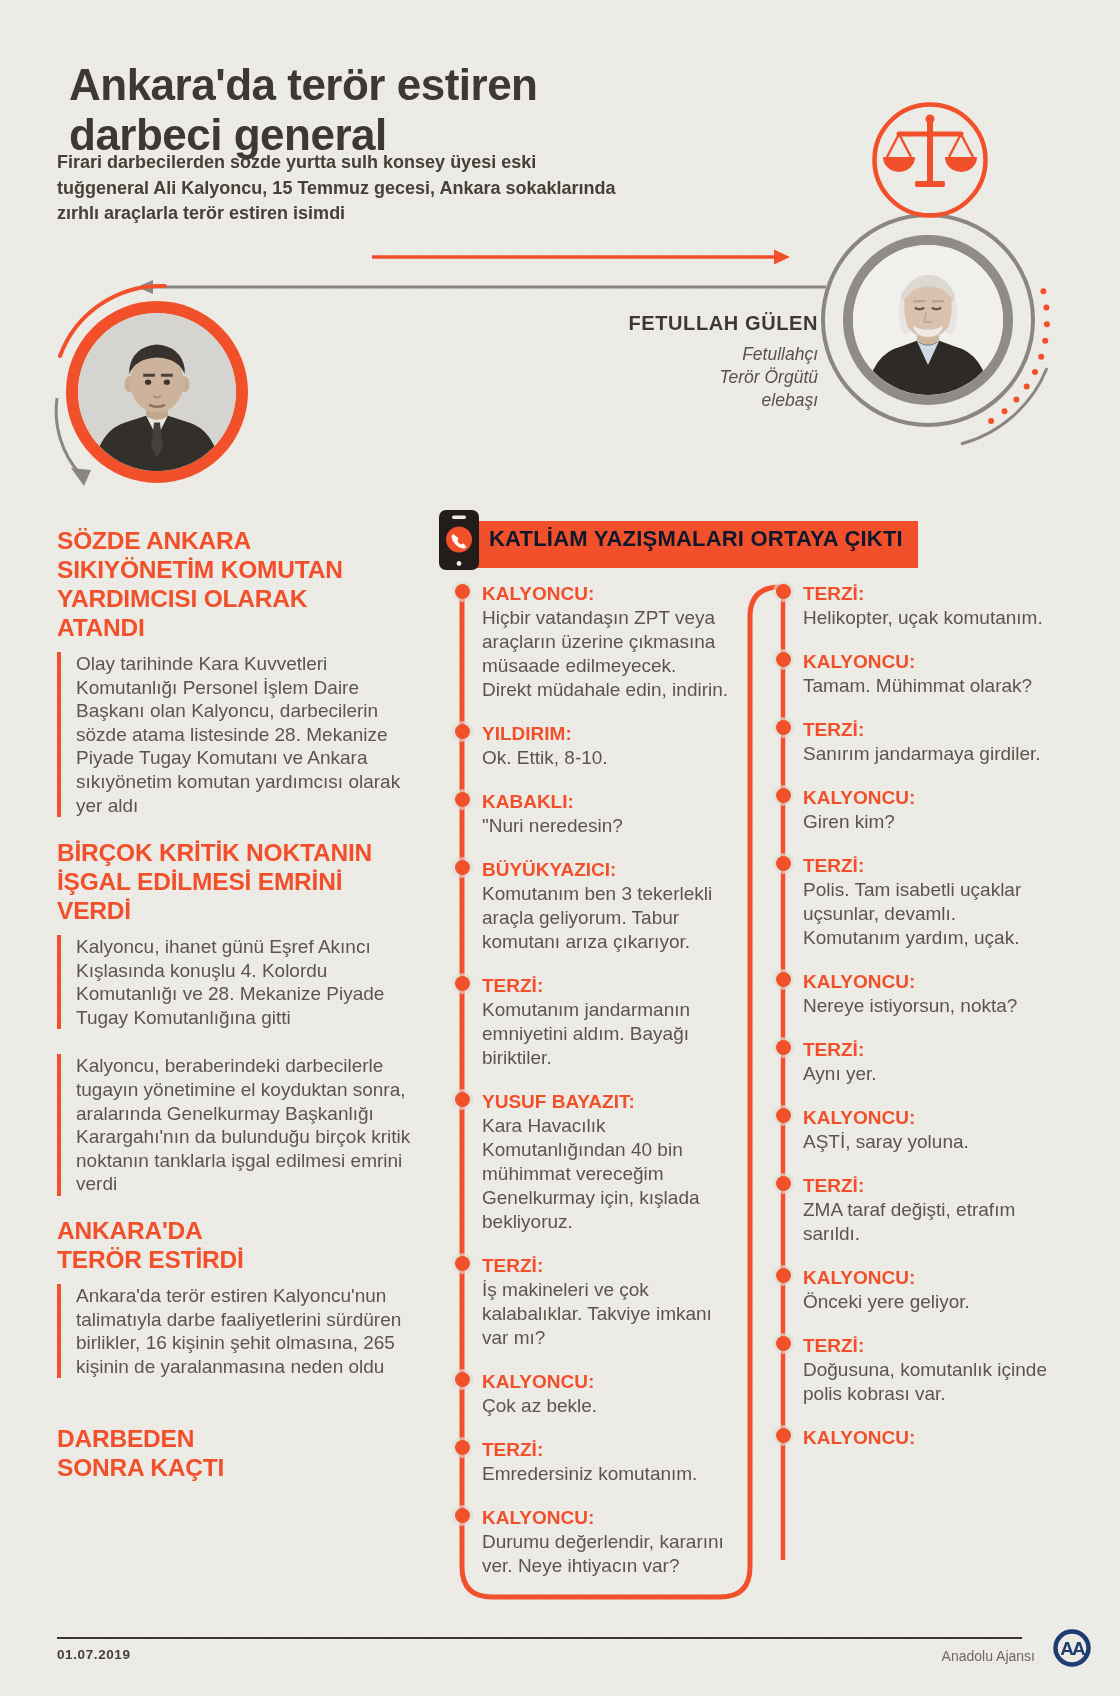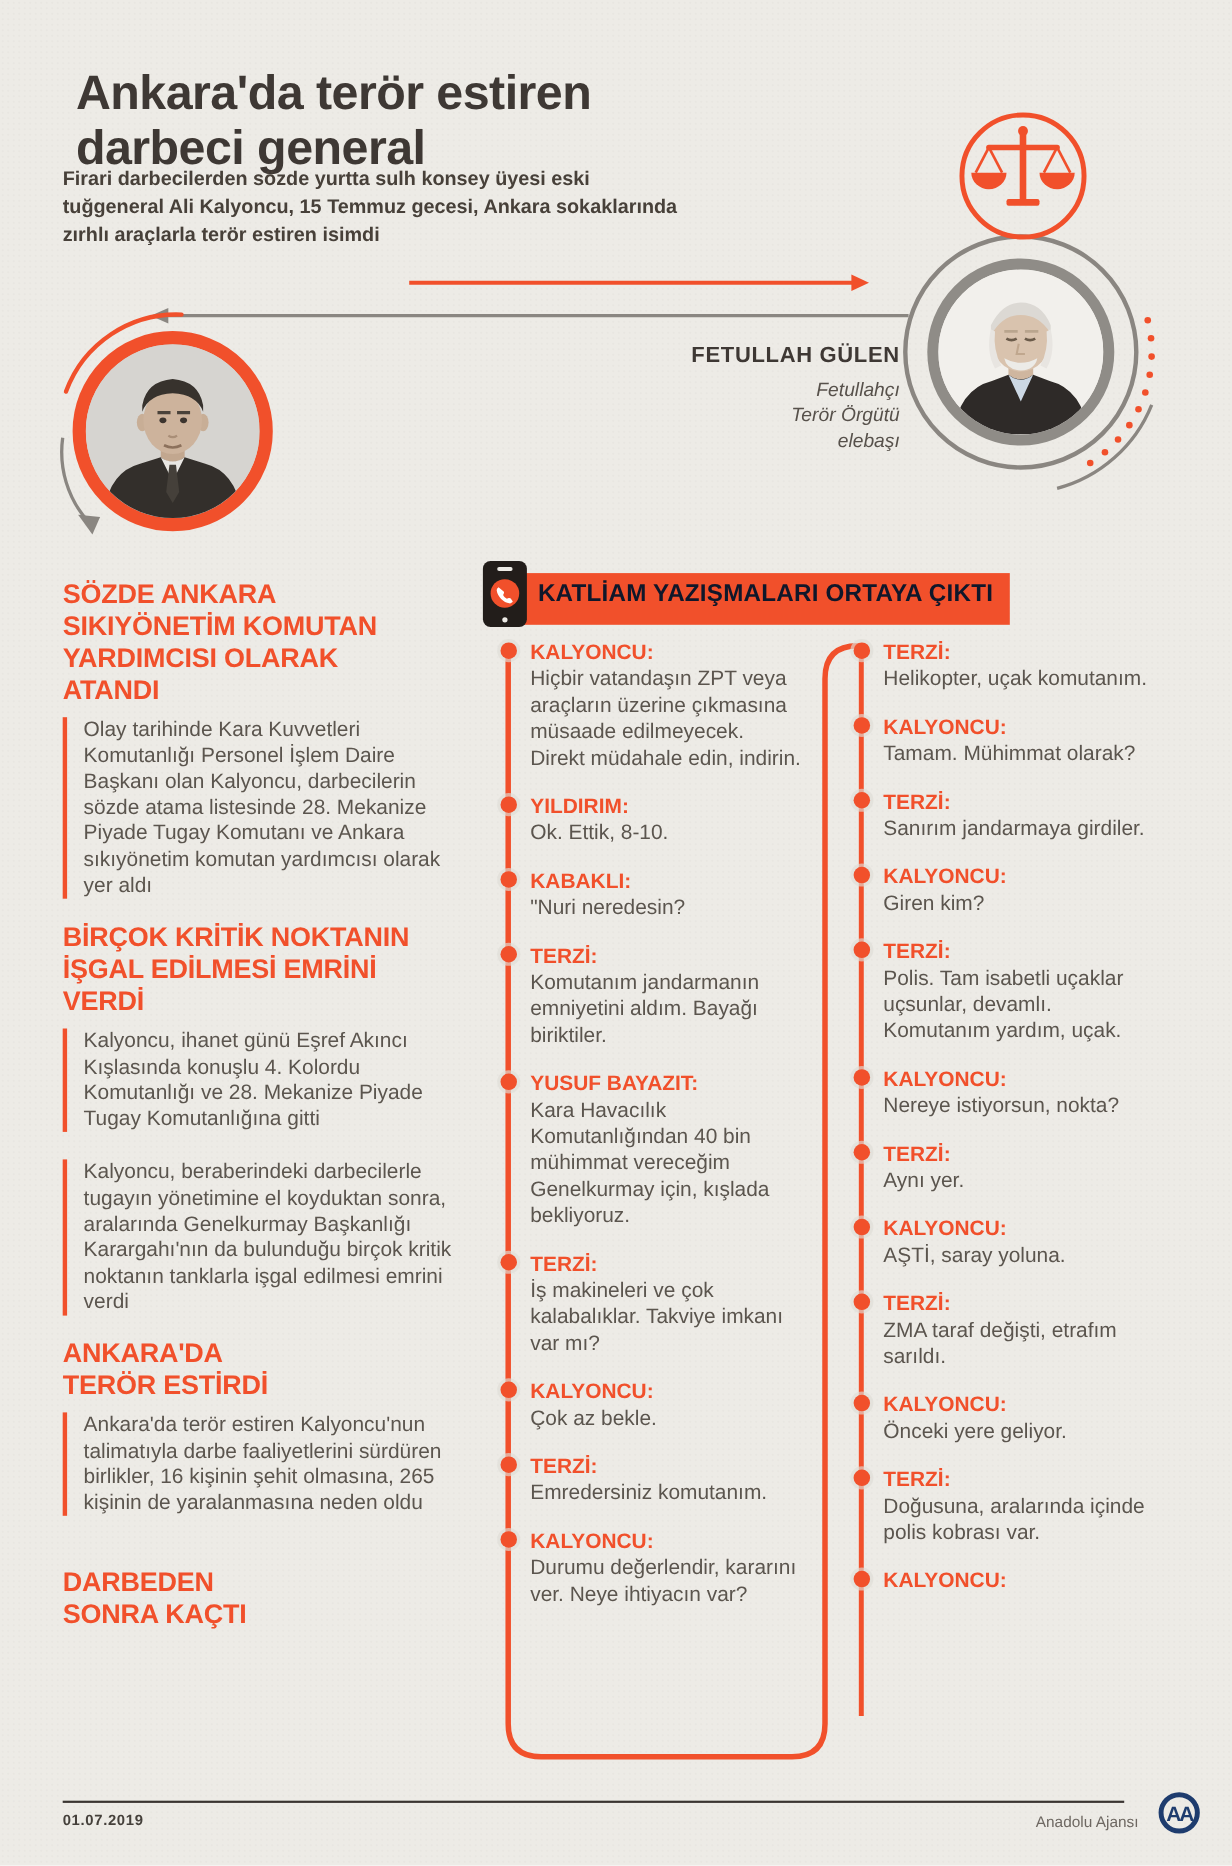--- a/index.html
+++ b/index.html
@@ -202,20 +202,25 @@
       <div class="speaker">YILDIRIM:</div>
       <div class="msg">Ok. Ettik, 8-10.</div>
     </div>
     <div class="entry">
       <div class="dot"></div>
       <div class="speaker">KABAKLI:</div>
       <div class="msg">"Nuri neredesin?</div>
     </div>
     <div class="entry">
       <div class="dot"></div>
+      <div class="speaker">BÜYÜKYAZICI:</div>
+      <div class="msg">Komutanım ben 3 tekerlekli araçla geliyorum. Tabur komutanı arıza çıkarıyor.</div>
+    </div>
+    <div class="entry">
+      <div class="dot"></div>
       <div class="speaker">TERZİ:</div>
       <div class="msg">Komutanım jandarmanın emniyetini aldım. Bayağı biriktiler.</div>
     </div>
     <div class="entry">
       <div class="dot"></div>
       <div class="speaker">YUSUF BAYAZIT:</div>
       <div class="msg">Kara Havacılık Komutanlığından 40 bin mühimmat vereceğim Genelkurmay için, kışlada bekliyoruz.</div>
     </div>
     <div class="entry">
       <div class="dot"></div>
@@ -286,21 +291,21 @@
       <div class="msg">ZMA taraf değişti, etrafım sarıldı.</div>
     </div>
     <div class="entry">
       <div class="dot"></div>
       <div class="speaker">KALYONCU:</div>
       <div class="msg">Önceki yere geliyor.</div>
     </div>
     <div class="entry">
       <div class="dot"></div>
       <div class="speaker">TERZİ:</div>
-      <div class="msg">Doğusuna, aralarında içinde polis kobrası var.</div>
+      <div class="msg">Doğusuna, komutanlık içinde polis kobrası var.</div>
     </div>
     <div class="entry">
       <div class="dot"></div>
       <div class="speaker">KALYONCU:</div>
     </div>
   </div>
 
   <div class="footer-line"></div>
   <div class="footer-date">01.07.2019</div>
   <div class="footer-agency">Anadolu Ajansı</div>

